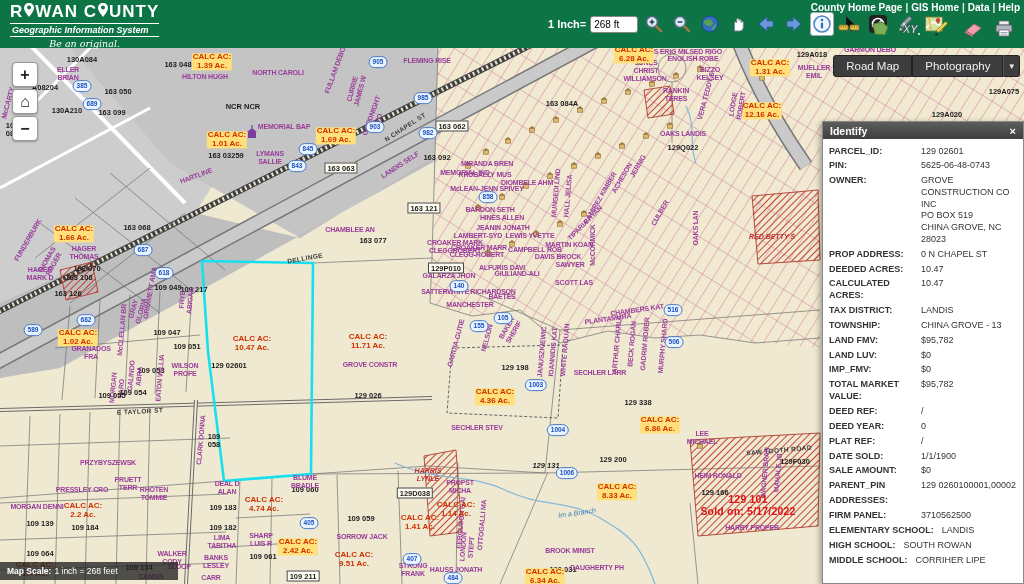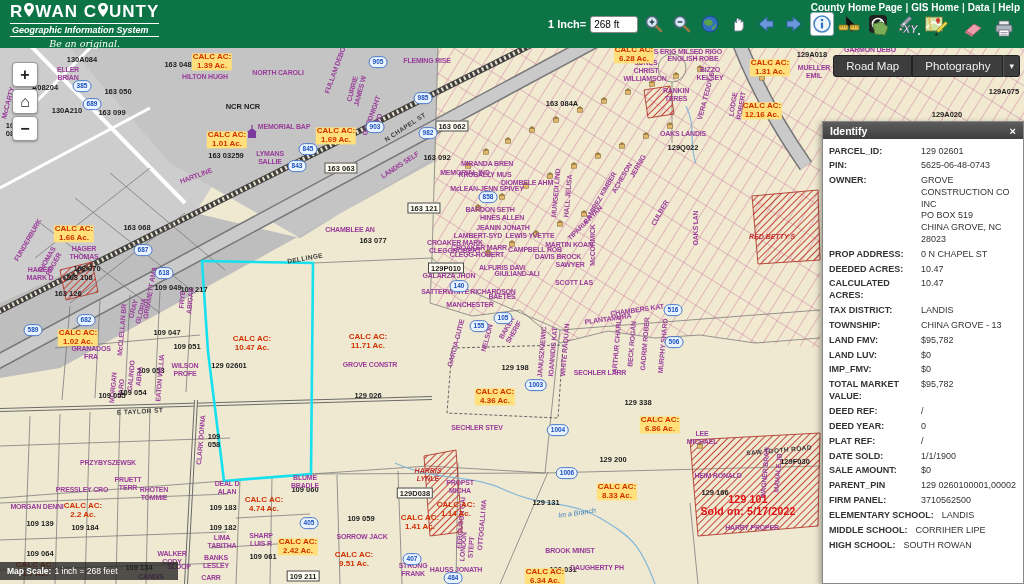--- a/index.html
+++ b/index.html
@@ -494,21 +494,21 @@
         <div class="map-label own" style="left: 608px; top: 271px; transform: translate(-50%, -50%) rotate(-8deg);">PLANTAMURA</div>
         <div class="map-label own" style="left: 600px; top: 325px; transform: translate(-50%, -50%);">SECHLER LARR</div>
         <div class="map-label pid" style="left: 515px; top: 320px; transform: translate(-50%, -50%);">129 198</div>
         <div class="map-label calcbg" style="left: 495px; top: 349px; transform: translate(-50%, -50%);">CALC AC:
 4.36 Ac.</div>
         <div class="map-label pid" style="left: 638px; top: 355px; transform: translate(-50%, -50%);">129 338</div>
         <div class="map-label calcbg" style="left: 660px; top: 377px; transform: translate(-50%, -50%);">CALC AC:
 6.86 Ac.</div>
         <div class="map-label own" style="left: 477px; top: 380px; transform: translate(-50%, -50%);">SECHLER STEV</div>
         <div class="map-label pid" style="left: 613px; top: 412px; transform: translate(-50%, -50%);">129 200</div>
-        <div class="map-label pid" style="left: 546px; top: 455px; transform: translate(-50%, -50%);">129 131</div>
+        <div class="map-label pid" style="left: 546px; top: 418px; transform: translate(-50%, -50%); font-style: italic;">129 131</div>
         <div class="map-label calcbg" style="left: 617px; top: 444px; transform: translate(-50%, -50%);">CALC AC:
 8.33 Ac.</div>
         <div class="map-label water" style="left: 577px; top: 465px; transform: translate(-50%, -50%) rotate(-8deg);">Im a Branch</div>
         <div class="map-label own" style="left: 461px; top: 475px; transform: translate(-50%, -50%) rotate(-85deg);">FERGUSON GAI</div>
         <div class="map-label own" style="left: 570px; top: 503px; transform: translate(-50%, -50%);">BROOK MINIST</div>
         <div class="map-label pid" style="left: 563px; top: 522px; transform: translate(-50%, -50%);">129 031</div>
         <div class="map-label calcbg" style="left: 545px; top: 529px; transform: translate(-50%, -50%);">CALC AC:
 6.34 Ac.</div>
         <div class="map-label own" style="left: 597px; top: 520px; transform: translate(-50%, -50%);">DAUGHERTY PH</div>
         <div class="map-label own" style="left: 413px; top: 522px; transform: translate(-50%, -50%);">STRONG
@@ -729,31 +729,35 @@
         </div>
         <div class="id-row">
           <div class="id-label">SALE AMOUNT:</div>
           <div class="id-value">$0</div>
         </div>
         <div class="id-row">
           <div class="id-label">PARENT_PIN</div>
           <div class="id-value">129 0260100001,00002</div>
         </div>
         <div class="id-row">
+          <div class="id-label">ADDRESSES:</div>
+          <div class="id-value"></div>
+        </div>
+        <div class="id-row">
           <div class="id-label">FIRM PANEL:</div>
           <div class="id-value">3710562500</div>
         </div>
         <div class="id-row">
           <div class="id-label nowrap">ELEMENTARY SCHOOL:</div>
           <div class="id-value">LANDIS</div>
         </div>
         <div class="id-row">
+          <div class="id-label nowrap">HIGH SCHOOL:</div>
+          <div class="id-value">SOUTH ROWAN</div>
+        </div>
+        <div class="id-row">
           <div class="id-label nowrap">MIDDLE SCHOOL:</div>
           <div class="id-value">CORRIHER LIPE</div>
         </div>
-        <div class="id-row">
-          <div class="id-label nowrap">HIGH SCHOOL:</div>
-          <div class="id-value">SOUTH ROWAN</div>
-        </div>
       </div>
   </aside>
 
 </div>
 
 </body></html>

